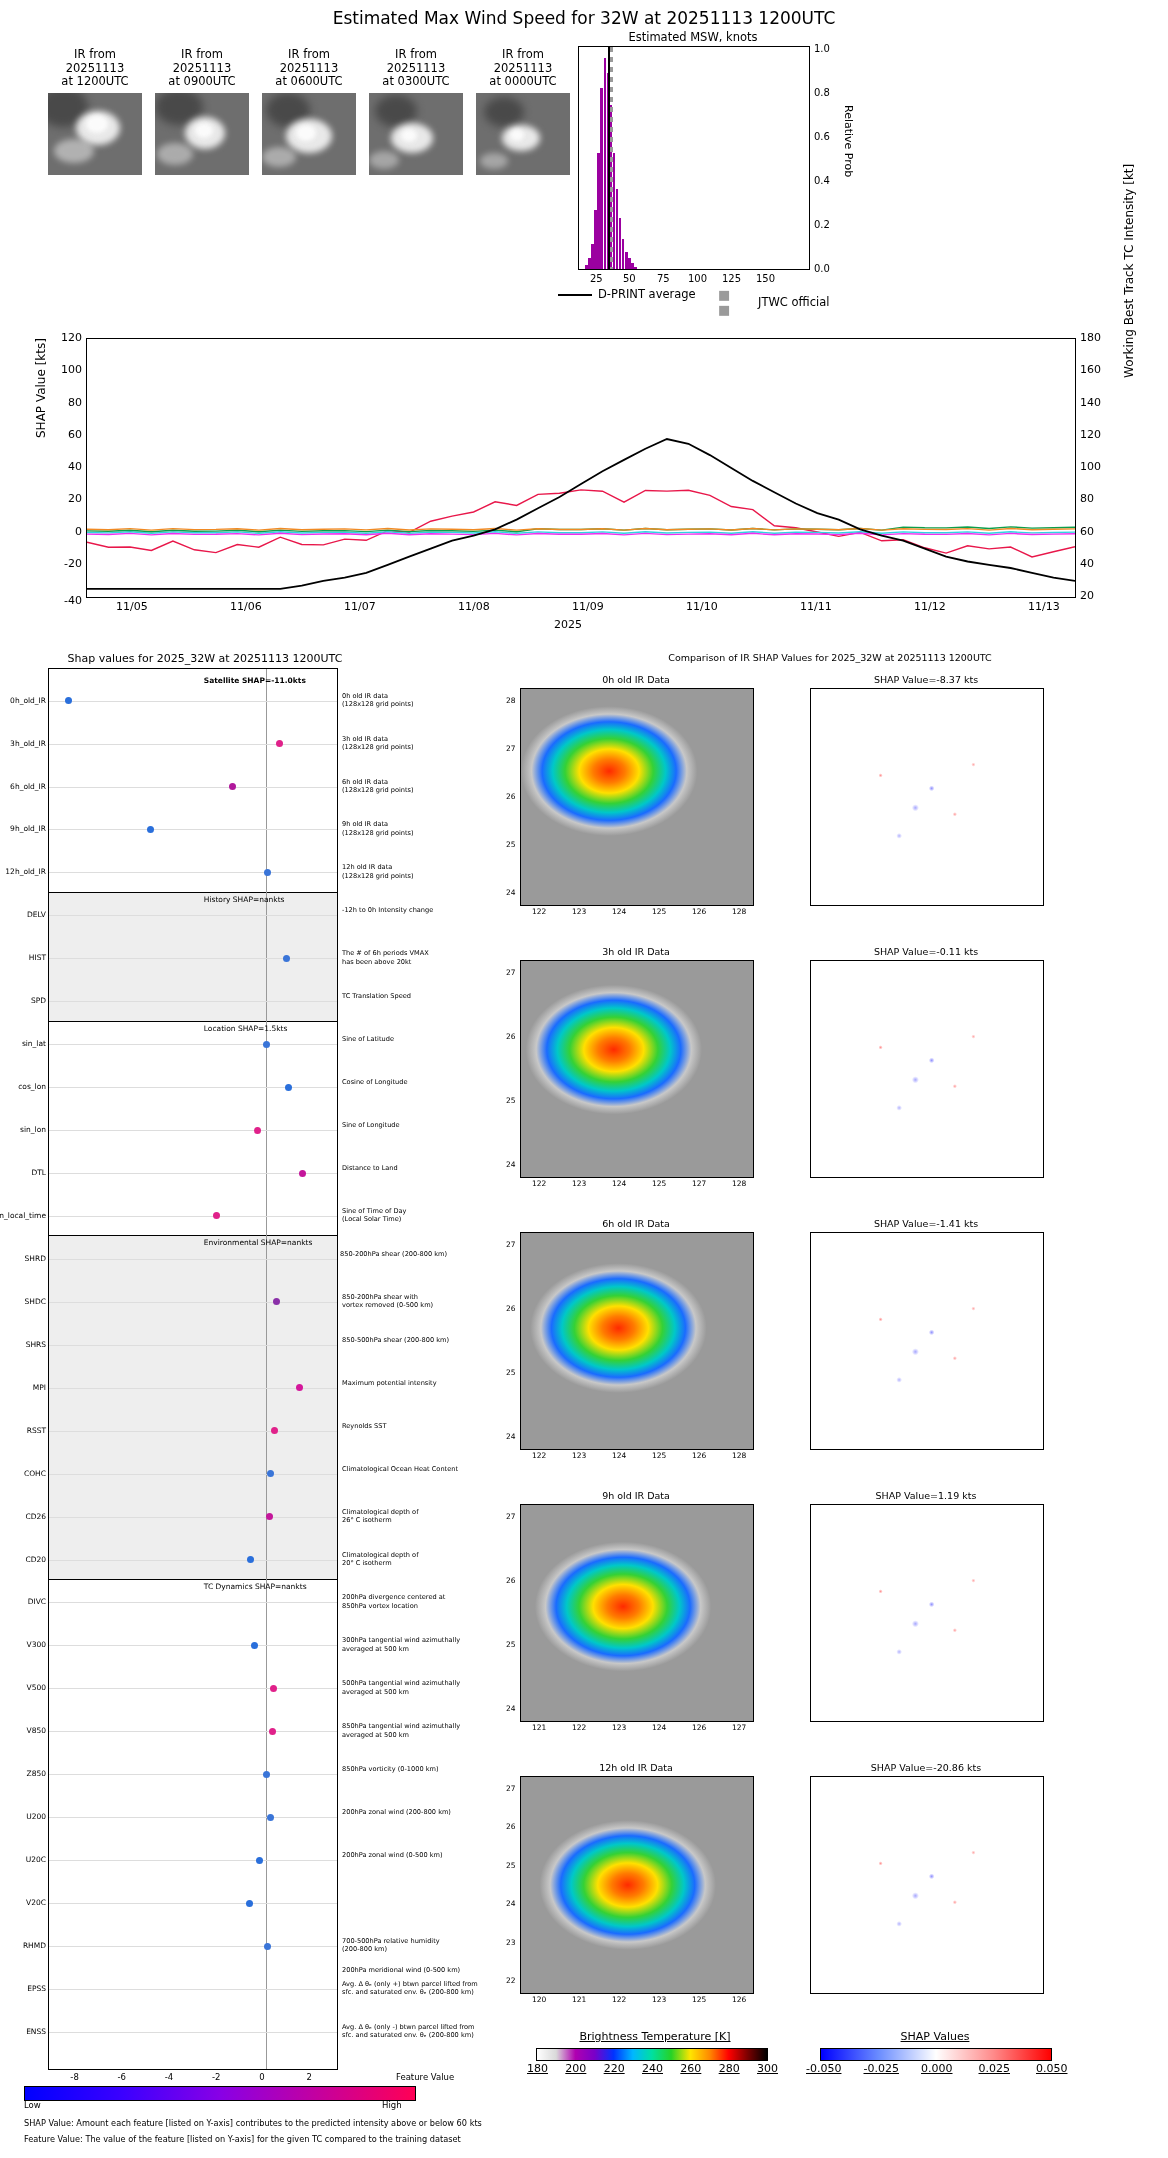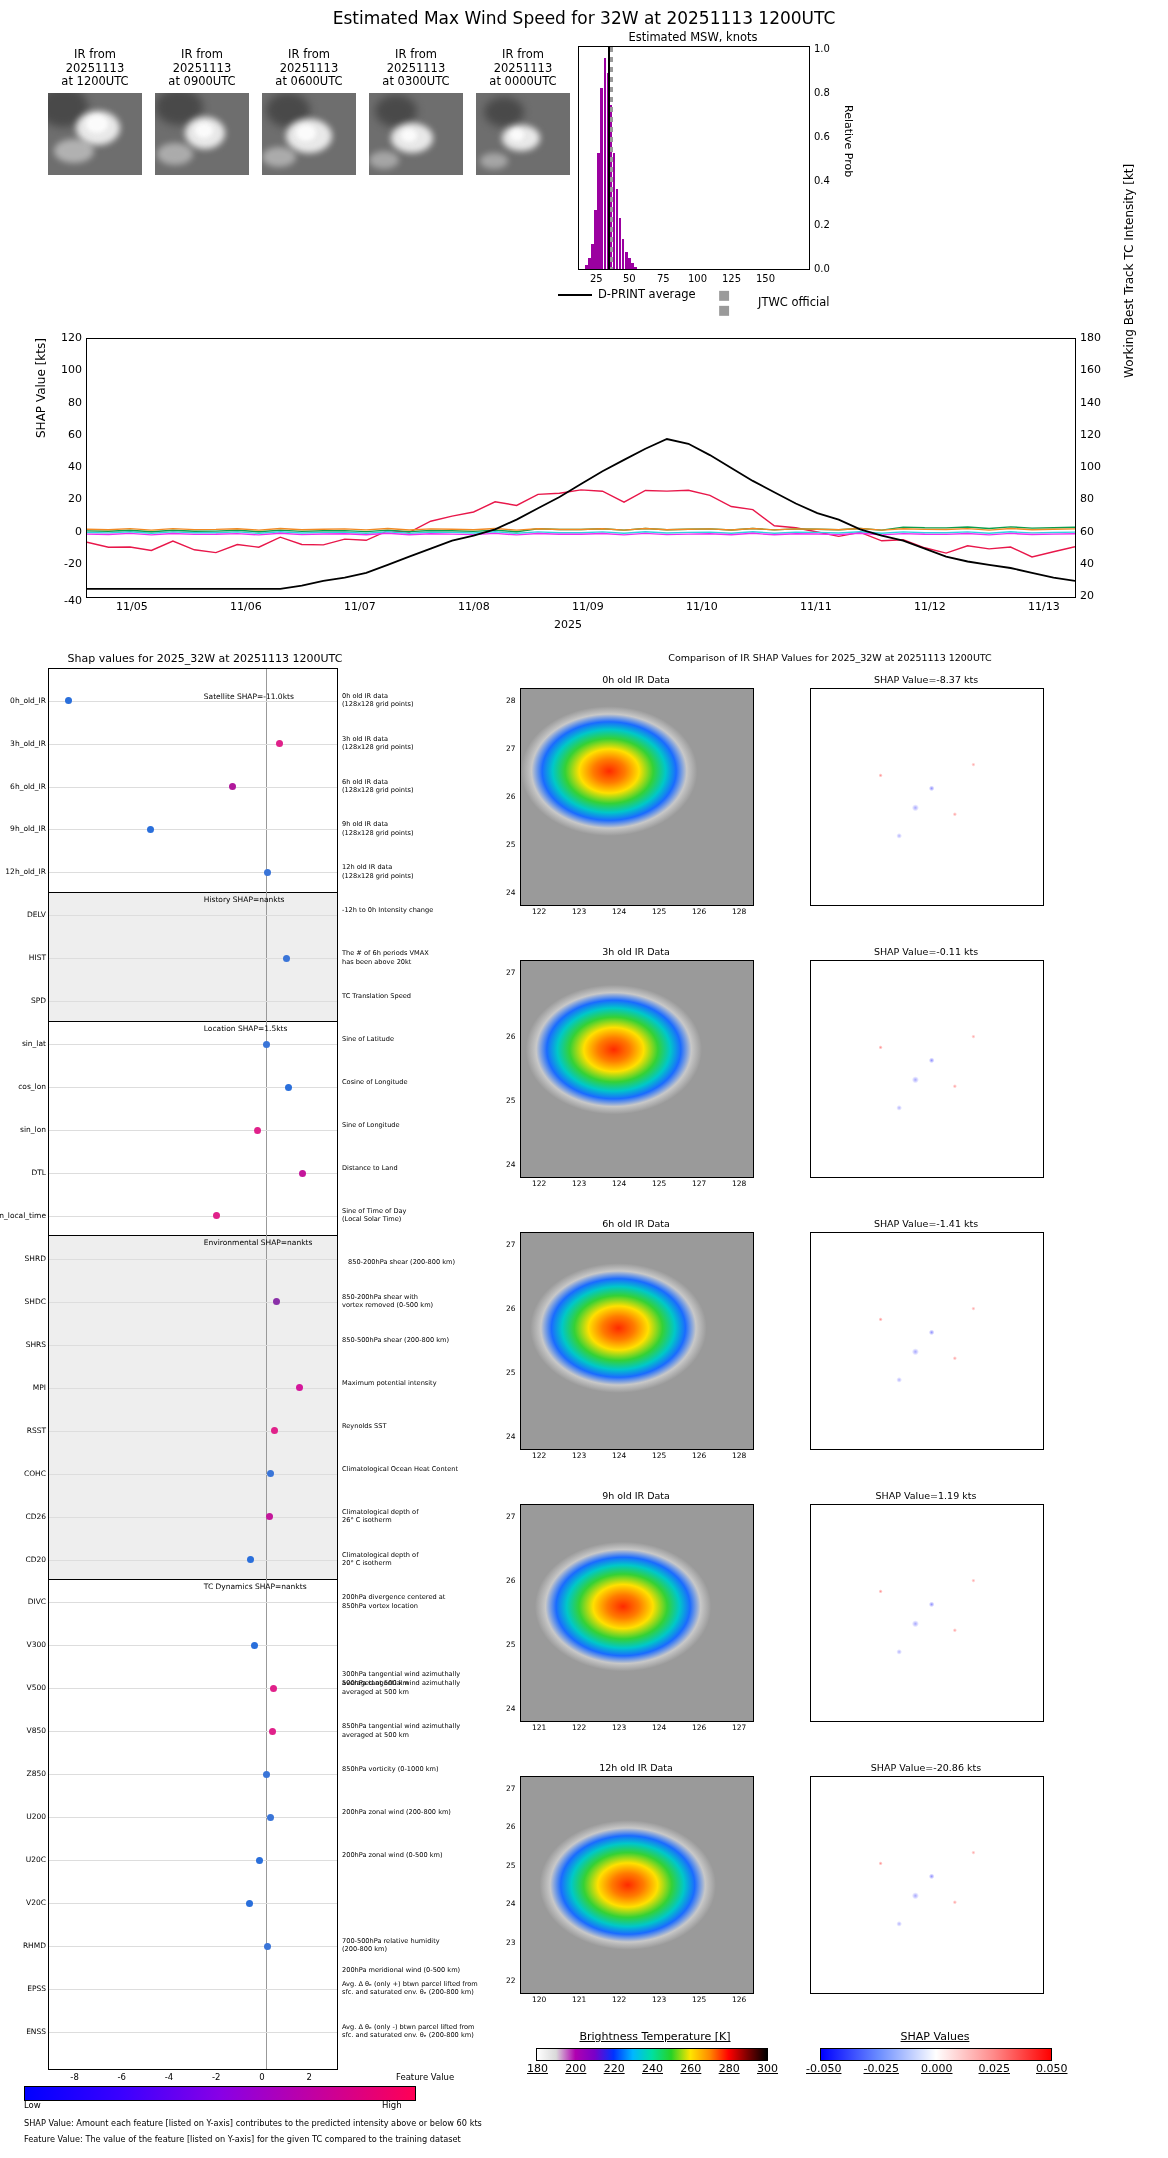--- a/index.html
+++ b/index.html
@@ -329,21 +329,21 @@
     <div class="sh-row-label" style="left: -14px; top: 516.012px;">DTL</div>
     <div class="sh-desc" style="left: 342px; top: 512.012px;">
       <div>Distance to Land</div>
     </div>
     <div class="sh-row-label" style="left: -14px; top: 558.957px;">sin_local_time</div>
     <div class="sh-desc" style="left: 342px; top: 554.957px;">
       <div>Sine of Time of Day</div>
       <div>(Local Solar Time)</div>
     </div>
     <div class="sh-row-label" style="left: -14px; top: 601.902px;">SHRD</div>
-    <div class="sh-desc" style="left: 348px; top: 597.902px; margin-top: 8px;">
+    <div class="sh-desc" style="left: 340px; top: 597.902px;">
       <div>850-200hPa shear (200-800 km)</div>
     </div>
     <div class="sh-row-label" style="left: -14px; top: 644.847px;">SHDC</div>
     <div class="sh-desc" style="left: 342px; top: 640.847px;">
       <div>850-200hPa shear with</div>
       <div>vortex removed (0-500 km)</div>
     </div>
     <div class="sh-row-label" style="left: -14px; top: 687.791px;">SHRS</div>
     <div class="sh-desc" style="left: 342px; top: 683.791px;">
       <div>850-500hPa shear (200-800 km)</div>
@@ -369,21 +369,21 @@
     <div class="sh-desc" style="left: 342px; top: 898.515px;">
       <div>Climatological depth of</div>
       <div>20° C isotherm</div>
     </div>
     <div class="sh-row-label" style="left: -14px; top: 945.46px;">DIVC</div>
     <div class="sh-desc" style="left: 342px; top: 941.46px;">
       <div>200hPa divergence centered at</div>
       <div>850hPa vortex location</div>
     </div>
     <div class="sh-row-label" style="left: -14px; top: 988.405px;">V300</div>
-    <div class="sh-desc" style="left: 342px; top: 984.405px; margin-top: 34px;">
+    <div class="sh-desc" style="left: 342px; top: 984.405px;">
       <div>300hPa tangential wind azimuthally</div>
       <div>averaged at 500 km</div>
     </div>
     <div class="sh-row-label" style="left: -14px; top: 1031.35px;">V500</div>
     <div class="sh-desc" style="left: 342px; top: 1027.35px;">
       <div>500hPa tangential wind azimuthally</div>
       <div>averaged at 500 km</div>
     </div>
     <div class="sh-row-label" style="left: -14px; top: 1074.29px;">V850</div>
     <div class="sh-desc" style="left: 342px; top: 1070.29px;">
@@ -414,21 +414,21 @@
     <div class="sh-row-label" style="left: -14px; top: 1331.96px;">EPSS</div>
     <div class="sh-desc" style="left: 342px; top: 1327.96px;">
       <div>Avg. Δ θₑ (only +) btwn parcel lifted from</div>
       <div>sfc. and saturated env. θₑ (200-800 km)</div>
     </div>
     <div class="sh-row-label" style="left: -14px; top: 1374.91px;">ENSS</div>
     <div class="sh-desc" style="left: 342px; top: 1370.91px;">
       <div>Avg. Δ θₑ (only -) btwn parcel lifted from</div>
       <div>sfc. and saturated env. θₑ (200-800 km)</div>
     </div>
-    <div class="sh-grp" style="left: 203.803px; top: 40px;">Satellite SHAP=-11.0kts</div>
+    <div class="sh-grp" style="left: 203.803px; top: 24px; font-weight: bold;">Satellite SHAP=-11.0kts</div>
     <div class="sh-grp" style="left: 203.803px; top: 242.724px;">History SHAP=nankts</div>
     <div class="sh-grp" style="left: 203.803px; top: 371.558px;">Location SHAP=1.5kts</div>
     <div class="sh-grp" style="left: 203.803px; top: 586.282px;">Environmental SHAP=nankts</div>
     <div class="sh-grp" style="left: 203.803px; top: 929.84px;">TC Dynamics SHAP=nankts</div>
     <div style="position: absolute; font-size: 8.5px; left: 70.3279px; top: 1420px;">-8</div>
     <div style="position: absolute; font-size: 8.5px; left: 117.541px; top: 1420px;">-6</div>
     <div style="position: absolute; font-size: 8.5px; left: 164.754px; top: 1420px;">-4</div>
     <div style="position: absolute; font-size: 8.5px; left: 211.967px; top: 1420px;">-2</div>
     <div style="position: absolute; font-size: 8.5px; left: 259.18px; top: 1420px;">0</div>
     <div style="position: absolute; font-size: 8.5px; left: 306.393px; top: 1420px;">2</div>

